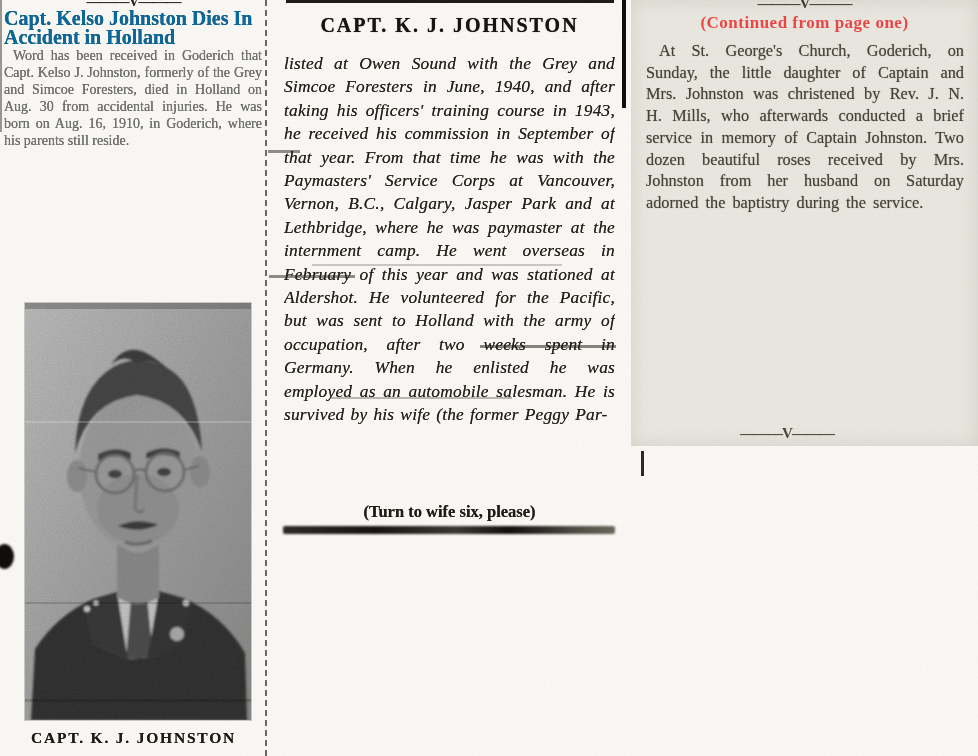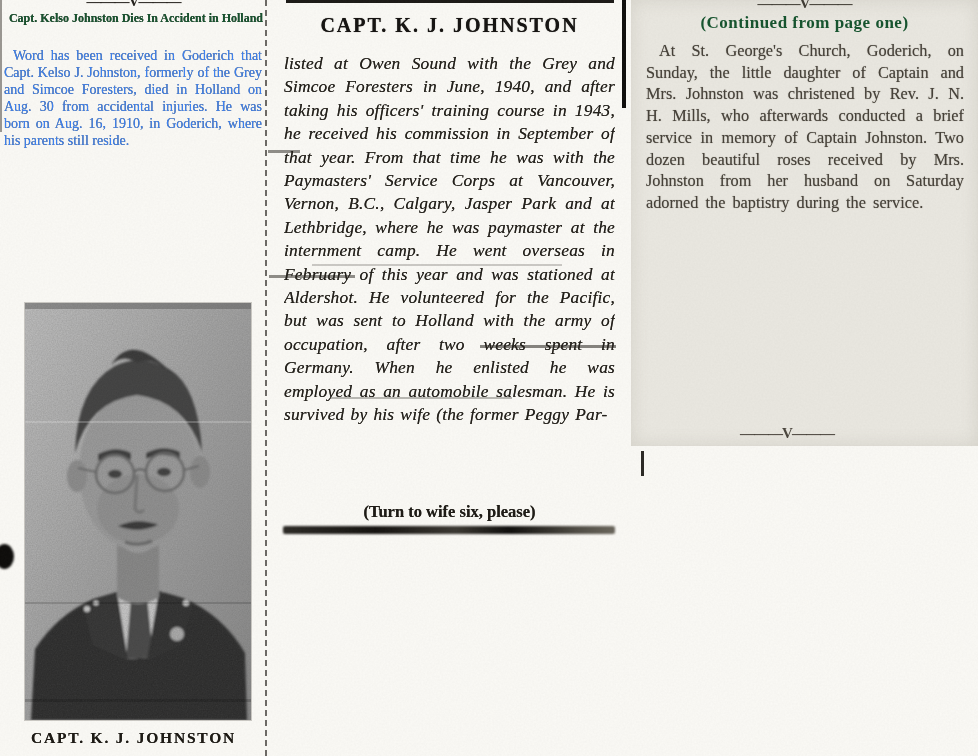--- a/index.html
+++ b/index.html
@@ -8,28 +8,28 @@
     background:#fbfaf6;
     font-family:"Liberation Serif", serif;
   }
   .abs{position:absolute;}
   .divider{
     text-align:center;font-weight:bold;font-size:15px;color:#24211c;
     letter-spacing:-1px;line-height:14px;
   }
   #col1-divider{left:2px;top:-6px;width:263px;}
   #col1-headline{
-    left:4px;top:9px;width:259px;text-align:right;font-weight:bold;
-    font-size:12px;line-height:19px;color:#14532d;
+    left:4px;top:9px;width:259px;text-align:left;font-weight:bold;
+    font-size:20px;line-height:19px;color:#0369a1;
     text-shadow:0 0 .6px rgba(25,22,16,.85);
   }
   #col1-body{left:4px;top:48px;width:258px;height:256px;overflow:hidden;}
   #col1-body p{
     margin:0 0 1px 0;font-size:14px;line-height:16.9px;text-align:justify;
-    color:#3b82f6;text-indent:9px;text-shadow:0 0 .5px rgba(30,27,20,.75);
+    color:#737373;text-indent:9px;text-shadow:0 0 .5px rgba(30,27,20,.75);
   }
   #photo-frame{left:25px;top:303px;width:226px;height:417px;
     box-shadow:0 0 0 1px rgba(60,56,48,.25);}
   #photo-frame svg{display:block;filter:grayscale(1) contrast(1.04);}
   #photo-caption{
     left:10px;top:729px;width:247px;text-align:center;font-weight:bold;
     font-size:15.5px;letter-spacing:1.8px;color:#1b1813;
     text-shadow:0 0 .6px rgba(25,22,16,.8);
   }
   #col1-rule{left:265px;top:0;height:756px;width:0;
@@ -72,21 +72,21 @@
     filter:blur(.3px);}
   #stray-tick{left:641px;top:451px;width:3px;height:25px;background:#2a2824;}
 
   
   #col3{left:631px;top:0;width:347px;height:446px;background:#eae8e1;
     box-shadow:inset 0 0 18px rgba(120,114,102,.18);}
   #col3-divider{left:631px;top:-4px;width:347px;color:#3f3b34;
     filter:blur(.4px);}
   #col3-continued{
     left:631px;top:13px;width:347px;text-align:center;font-weight:bold;
-    font-size:17px;color:#14532d;filter:blur(.35px);letter-spacing:.5px;
+    font-size:17px;color:#ef4444;filter:blur(.35px);letter-spacing:.5px;
   }
   #col3-body{left:646px;top:40px;width:318px;height:392px;overflow:hidden;}
   #col3-body p{
     margin:0;font-size:16.3px;line-height:21.7px;text-align:justify;
     color:#454038;word-spacing:3px;filter:blur(.45px);
     text-shadow:0 0 1px rgba(80,74,64,.6);
   }
   #col3-body p.indent{text-indent:13px;}
   #col3-divider-bottom{left:672px;top:426px;width:230px;color:#4a453d;
     filter:blur(.5px);}

